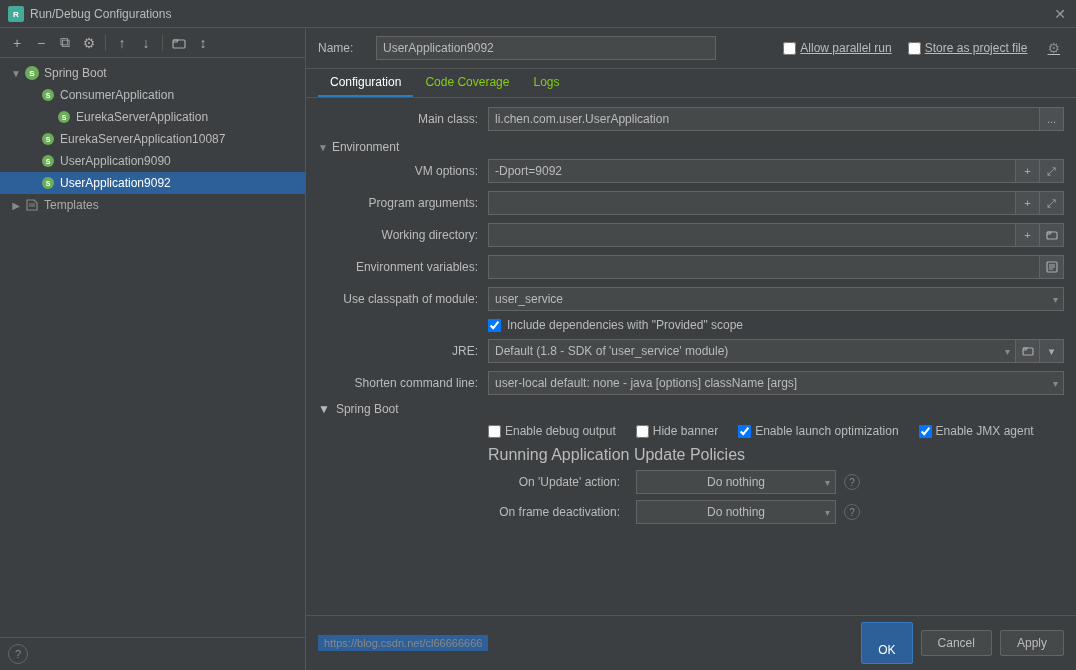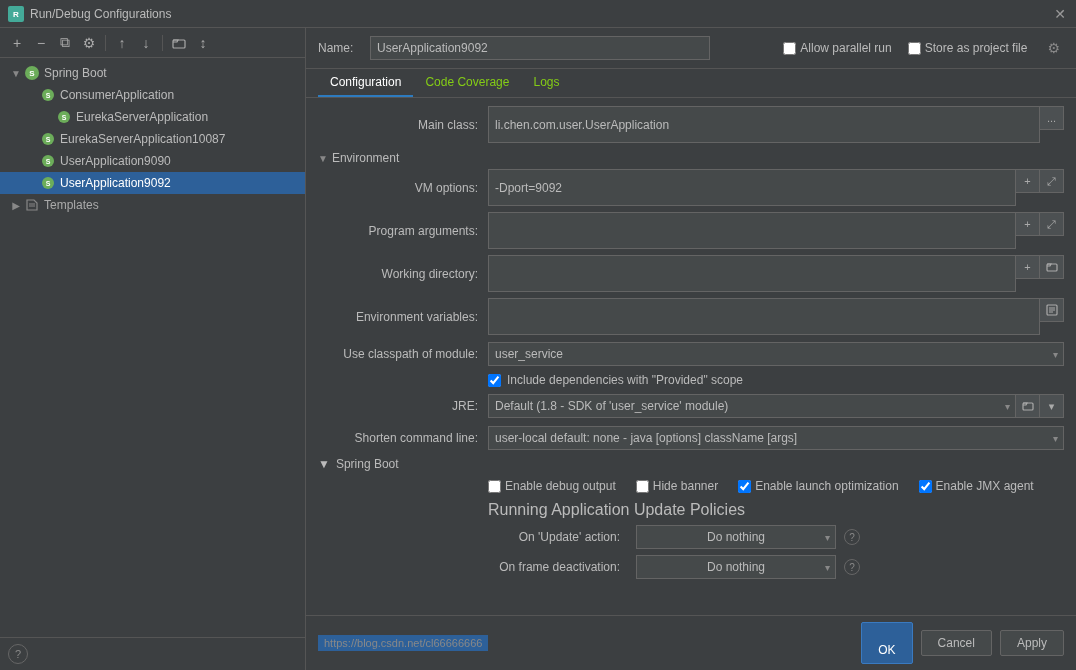--- a/index.html
+++ b/index.html
@@ -134,39 +134,40 @@
       flex: 1;
       background: #3c3f41;
       display: flex;
       flex-direction: column;
       overflow: hidden;
     }
     .name-row {
       display: flex;
       align-items: center;
       padding: 8px 12px;
-      gap: 2px;
+      gap: 8px;
       border-bottom: 1px solid #555;
     }
     .name-label { color: #bbb; min-width: 50px; }
     .name-input {
       flex: 1;
       max-width: 340px;
       background: #45494a;
       border: 1px solid #646464;
       color: #bbb;
       padding: 2px 6px;
       height: 24px;
       font-size: 12px;
     }
     .checkbox-group {
       display: flex;
       align-items: center;
       gap: 16px;
       margin-left: auto;
+      text-decoration: underline;
     }
     .checkbox-label {
       display: flex; align-items: center; gap: 4px;
       color: #bbb; cursor: pointer;
     }
     .checkbox-label input { cursor: pointer; }
     .gear-btn {
       background: transparent;
       border: none;
       color: #888;
@@ -205,21 +206,21 @@
       text-align: right;
       padding-right: 10px;
       font-size: 12px;
     }
     .form-input {
       flex: 1;
       background: #45494a;
       border: 1px solid #646464;
       color: #bbb;
       padding: 2px 6px;
-      height: 37px;
+      height: 24px;
       font-size: 12px;
     }
     .input-with-btn {
       display: flex;
       flex: 1;
       gap: 0;
     }
     .input-with-btn .form-input { flex: 1; }
     .icon-btn {
       width: 24px; height: 24px;

